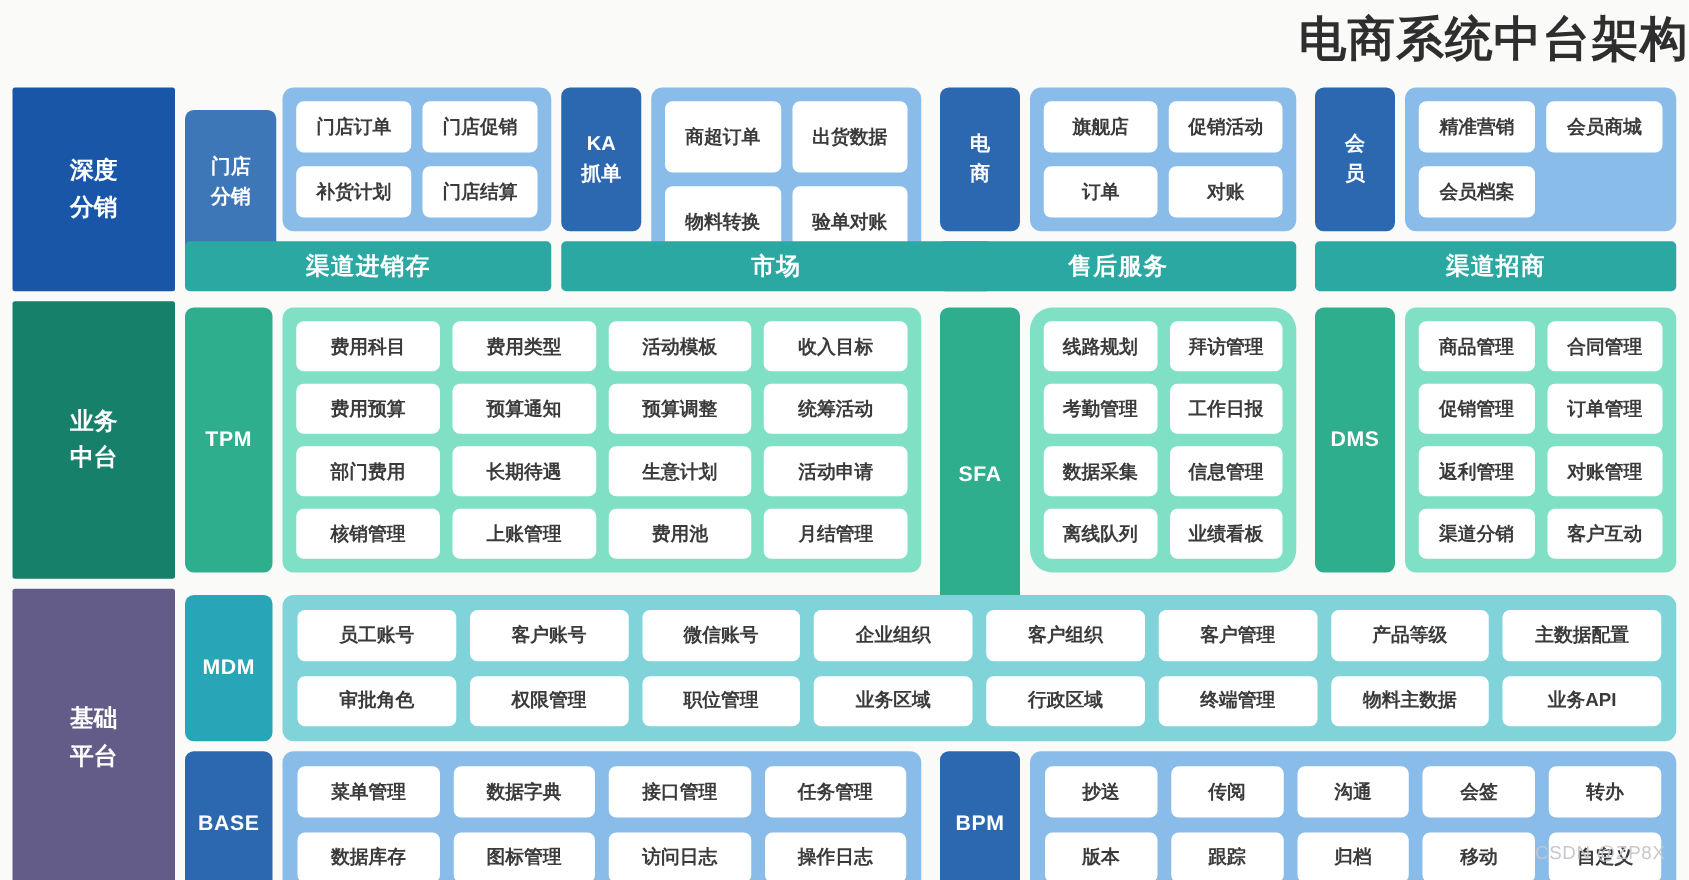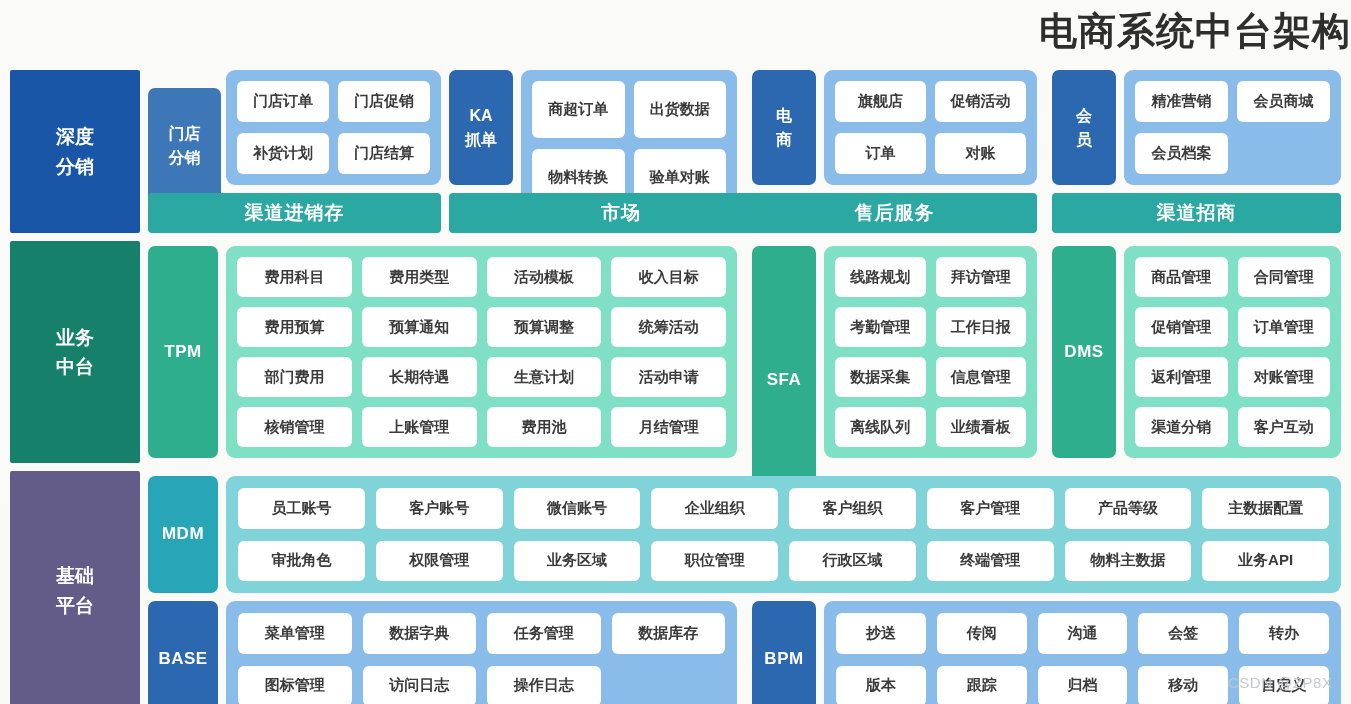--- a/index.html
+++ b/index.html
@@ -81,21 +81,21 @@
   #bar-2{left:752px;width:285px;}
   #bar-3{left:1052px;width:289px;}
 
   
   #blk-business{left:10px;top:241px;width:130px;height:222px;background:var(--green-dark);}
   #tag-tpm{left:148px;top:246px;width:70px;height:212px;background:var(--green-mid);}
   #grp-tpm{left:226px;top:246px;width:511px;height:212px;background:var(--green-light);
            grid-template-columns:repeat(4,1fr);padding:11px;gap:10px;}
   #tag-sfa{left:752px;top:246px;width:64px;height:269px;background:var(--green-mid);}
   #grp-sfa{left:824px;top:246px;width:213px;height:212px;background:var(--green-light);
-           grid-template-columns:repeat(2,1fr);padding:11px;gap:10px;}
+           grid-template-columns:repeat(2,1fr);padding:11px;gap:10px;border-radius:18px;}
   #tag-dms{left:1052px;top:246px;width:64px;height:212px;background:var(--green-mid);}
   #grp-dms{left:1124px;top:246px;width:217px;height:212px;background:var(--green-light);
            grid-template-columns:repeat(2,1fr);padding:11px;gap:10px;}
 
   
   #blk-base{left:10px;top:471px;width:130px;height:239px;background:var(--purple);}
   #tag-mdm{left:148px;top:476px;width:70px;height:117px;background:var(--cyan);}
   #grp-mdm{left:226px;top:476px;width:1115px;height:117px;background:var(--cyan-light);
            grid-template-columns:repeat(8,1fr);padding:12px;gap:12px 11px;}
   #tag-basem{left:148px;top:601px;width:70px;height:117px;background:var(--blue-strong);}
@@ -210,32 +210,33 @@
       <div class="chip">员工账号</div>
       <div class="chip">客户账号</div>
       <div class="chip">微信账号</div>
       <div class="chip">企业组织</div>
       <div class="chip">客户组织</div>
       <div class="chip">客户管理</div>
       <div class="chip">产品等级</div>
       <div class="chip">主数据配置</div>
       <div class="chip">审批角色</div>
       <div class="chip">权限管理</div>
+      <div class="chip">职位管理</div>
       <div class="chip">业务区域</div>
-      <div class="chip">职位管理</div>
       <div class="chip">行政区域</div>
       <div class="chip">终端管理</div>
       <div class="chip">物料主数据</div>
       <div class="chip">业务API</div>
     </div>
 
   <div class="tagblk tag-acr" id="tag-basem">BASE</div>
   <div class="chips" id="grp-basem">
       <div class="chip">菜单管理</div>
       <div class="chip">数据字典</div>
+      <div class="chip">接口管理</div>
       <div class="chip">任务管理</div>
       <div class="chip">数据库存</div>
       <div class="chip">图标管理</div>
       <div class="chip">访问日志</div>
       <div class="chip">操作日志</div>
     </div>
 
   <div class="tagblk tag-acr" id="tag-bpm">BPM</div>
   <div class="chips" id="grp-bpm">
       <div class="chip">抄送</div>

